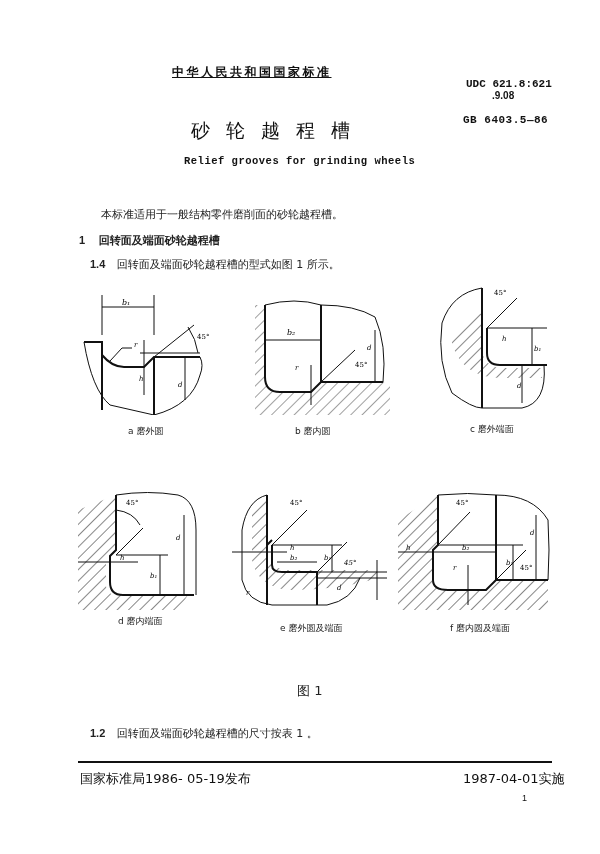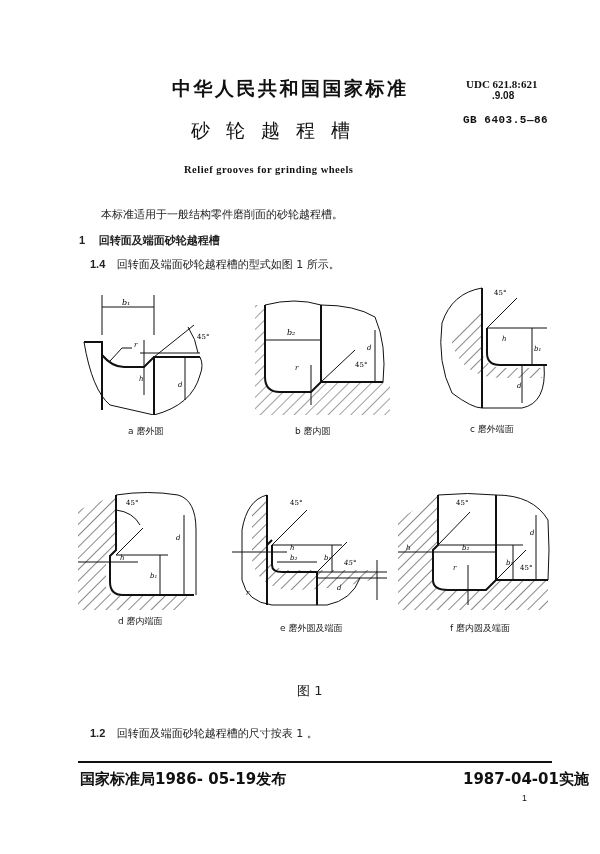--- a/index.html
+++ b/index.html
@@ -1,29 +1,29 @@
 <!DOCTYPE html>
 <html><head>
 <meta charset="utf-8">
 <style>
   html,body{margin:0;padding:0;background:#fff;}
   body{width:600px;height:854px;position:relative;overflow:hidden;font-family:"DejaVu Serif",serif;color:#111;}
   .abs{position:absolute;white-space:nowrap;}
-  .std-org{left:172px;top:76px;font-size:19px;letter-spacing:2.5px;font-family:"DejaVu Sans",sans-serif;font-weight:bold;}
-  .udc{left:466px;top:79px;font-size:11px;font-family:Liberation Serif, serif;font-weight:bold;line-height:11px;}
+  .std-org{left:172px;top:64px;font-size:12px;letter-spacing:2.5px;font-family:"DejaVu Sans",sans-serif;font-weight:bold;text-decoration:underline;}
+  .udc{left:466px;top:79px;font-size:11px;font-family:Liberation Mono, monospace;font-weight:bold;line-height:11px;}
   .udc2{left:492px;top:90px;font-size:10px;font-family:"Liberation Sans",sans-serif;font-weight:bold;}
   .gb{left:463px;top:114px;font-size:11px;font-family:Liberation Mono, monospace;font-weight:bold;letter-spacing:0.5px;}
   .title-cn{left:191px;top:118px;font-size:19px;letter-spacing:16px;font-family:"DejaVu Sans",sans-serif;}
-  .title-en{left:184px;top:164px;font-size:10.5px;font-weight:bold;letter-spacing:0.5px;font-family:Liberation Serif, serif;}
+  .title-en{left:184px;top:155px;font-size:10.5px;font-weight:bold;letter-spacing:0.5px;font-family:Liberation Mono, monospace;}
   .para{font-size:11px;font-family:"DejaVu Sans",sans-serif;color:#222;}
   .secnum{font-family:"Liberation Sans",sans-serif;font-weight:bold;font-size:11px;}
   .cap{font-size:9px;font-family:"DejaVu Sans",sans-serif;color:#222;text-align:center;}
   .fig{position:absolute;}
   .footer-rule{position:absolute;left:78px;top:761px;width:474px;height:2px;background:#111;}
-  .foot{font-size:15px;font-family:"DejaVu Sans",sans-serif;font-weight:bold;}
+  .foot{font-size:13px;font-family:"DejaVu Sans",sans-serif;font-weight:normal;}
 </style>
 </head>
 <body>
 
 <div class="abs std-org">中华人民共和国国家标准</div>
 <div class="abs udc">UDC  621.8:621</div>
 <div class="abs udc2">.9.08</div>
 <div class="abs gb">GB 6403.5—86</div>
 <div class="abs title-cn">砂轮越程槽</div>
 <div class="abs title-en">Relief grooves for grinding wheels</div>

